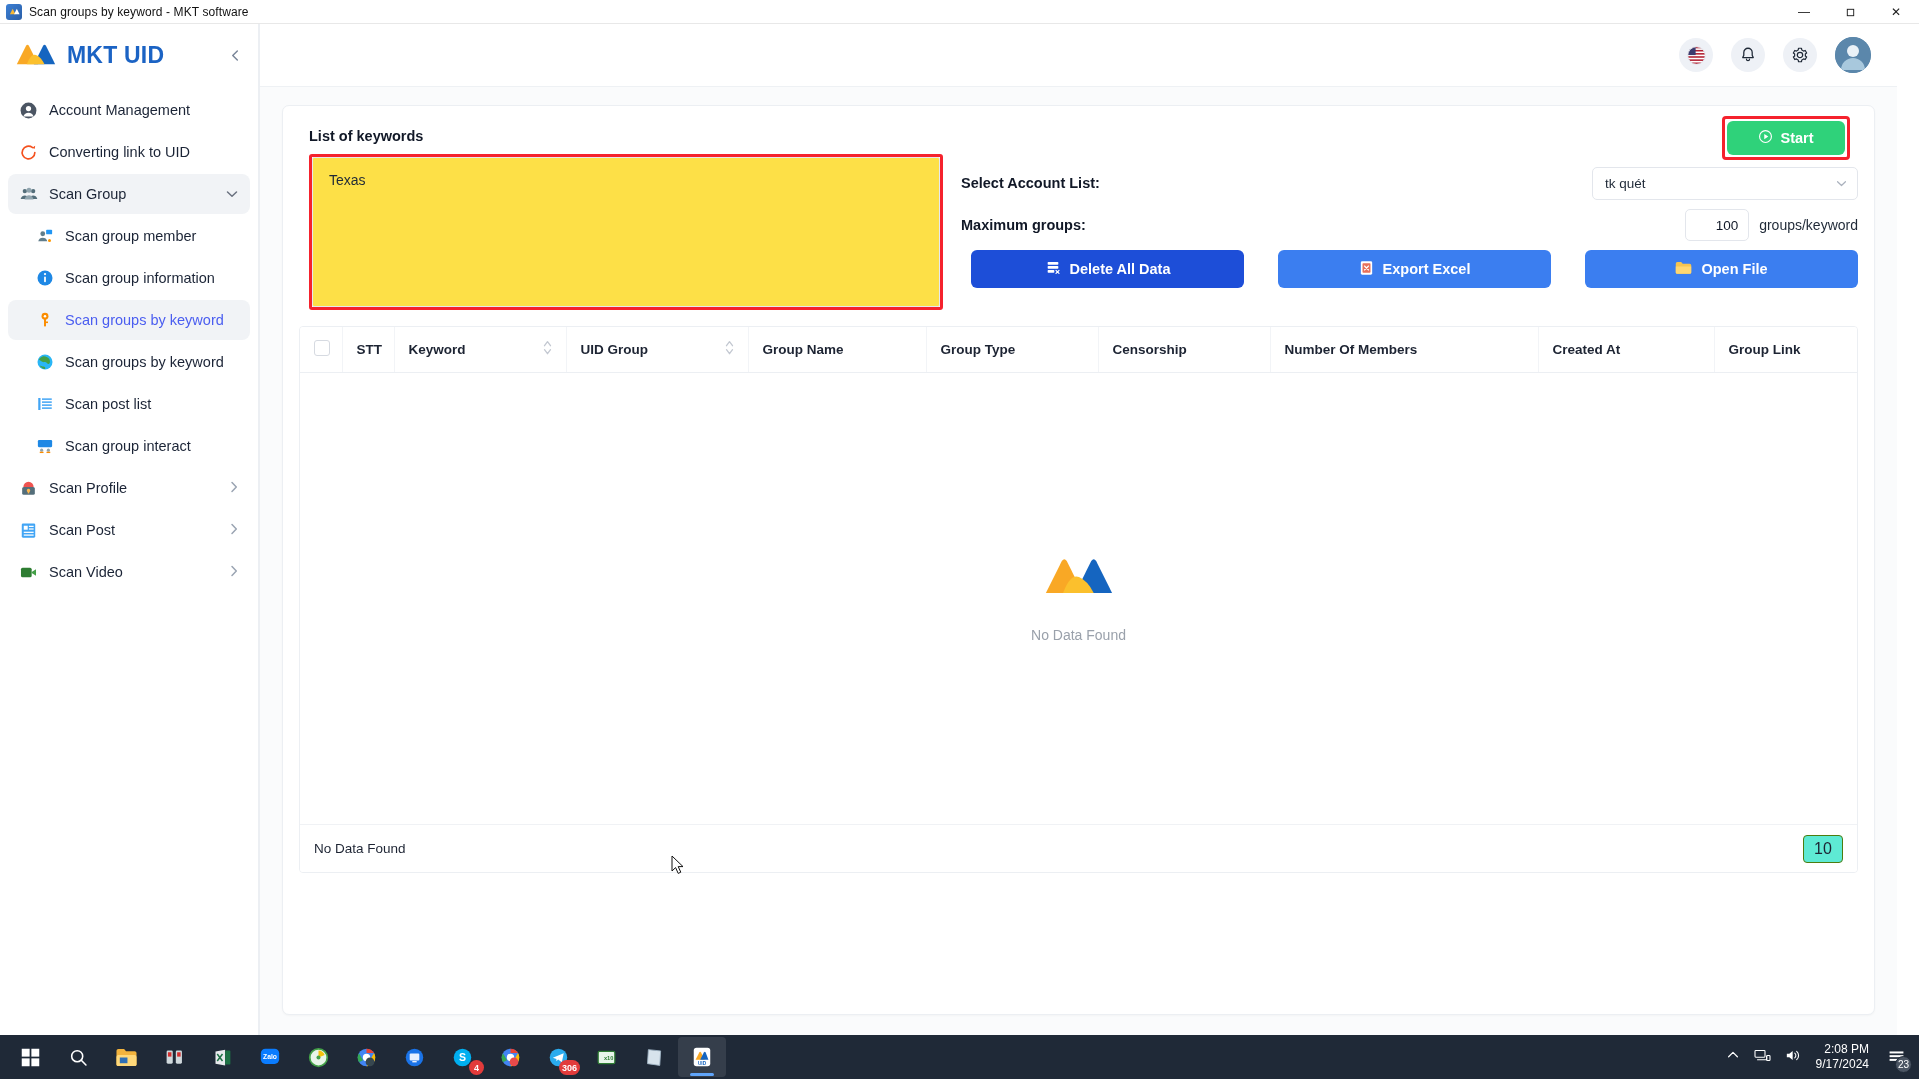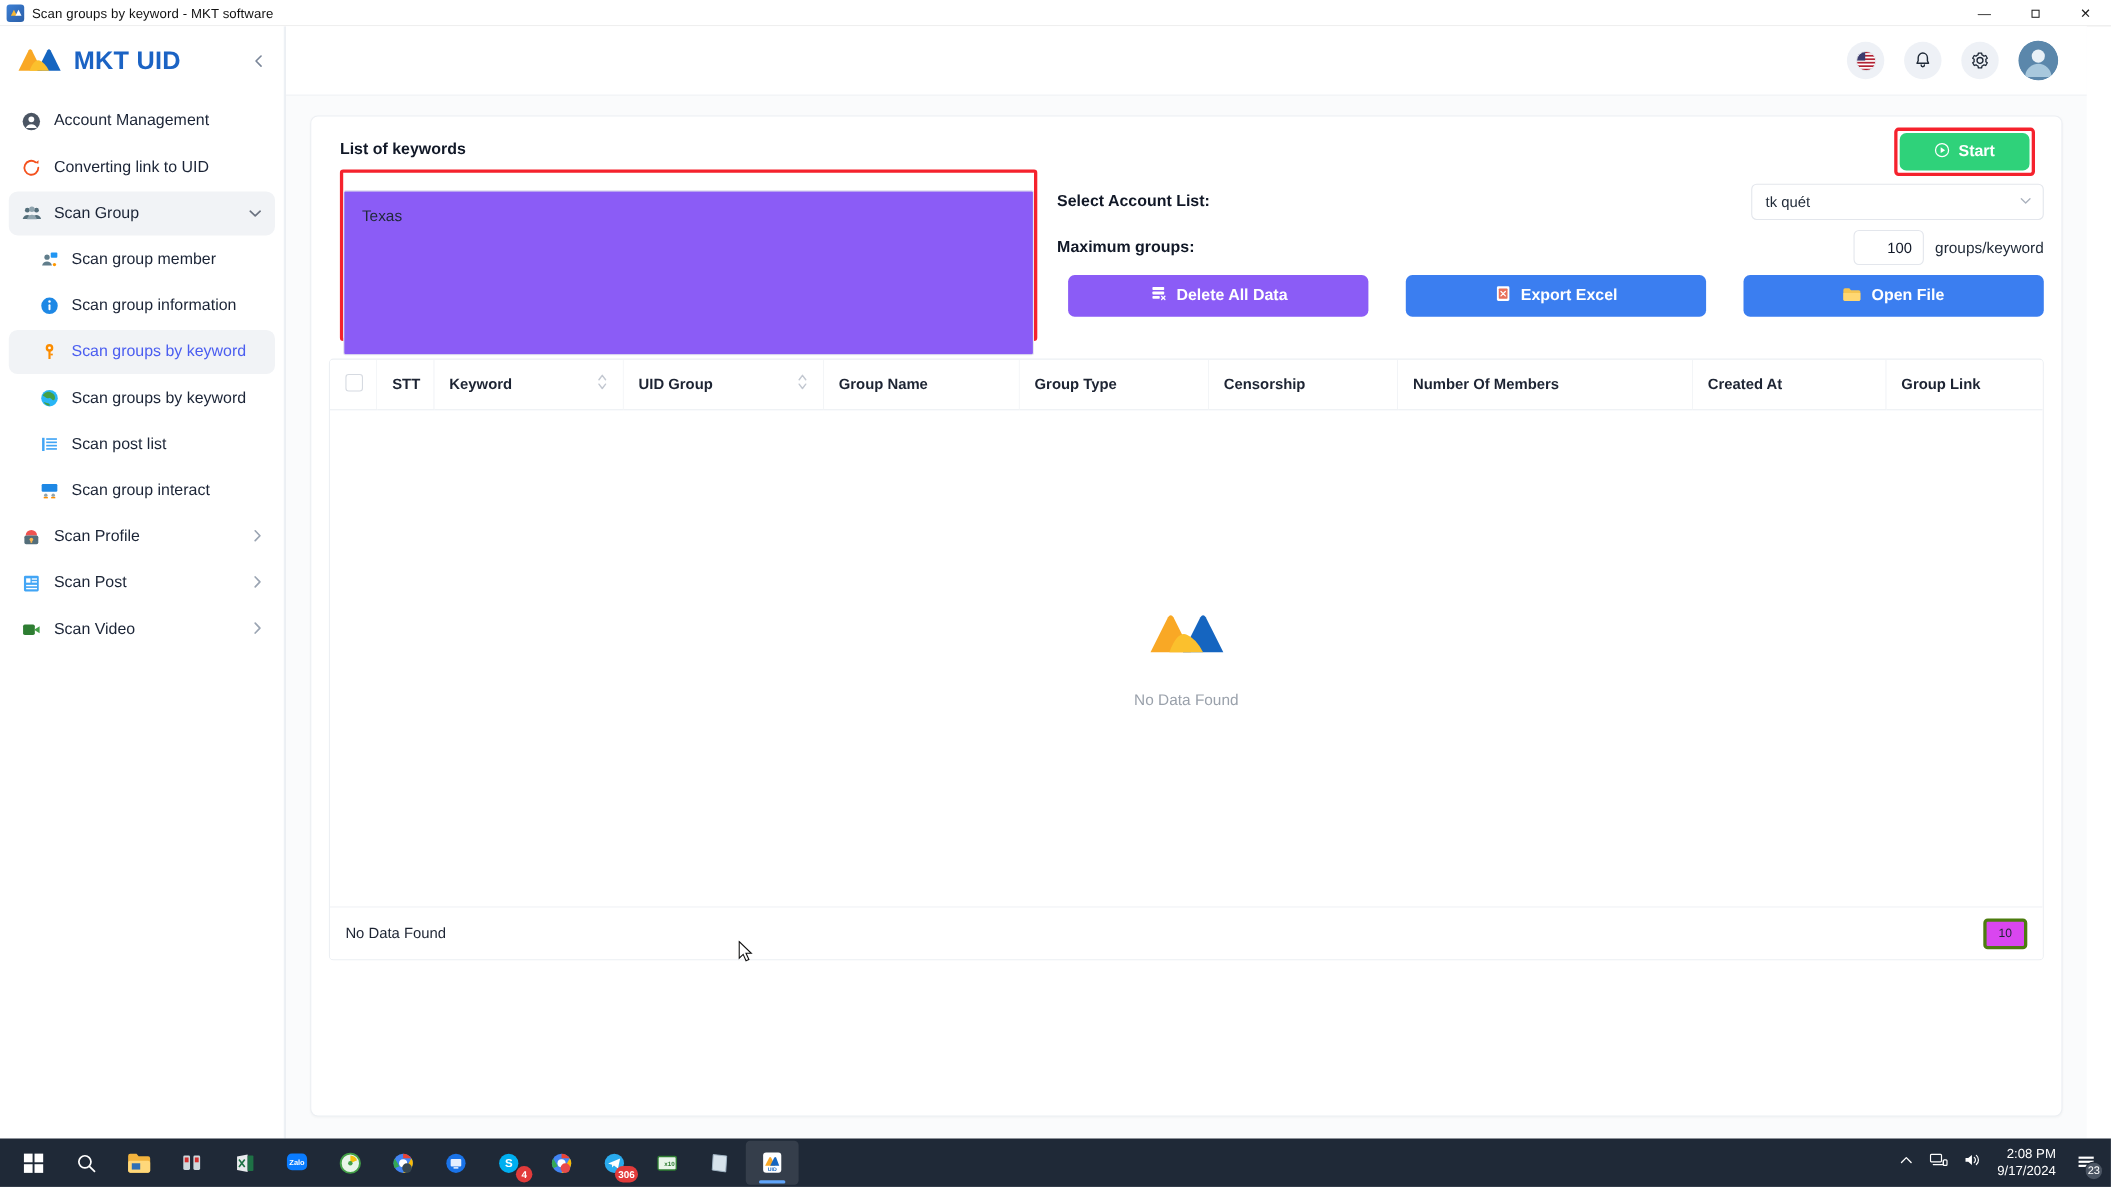--- a/index.html
+++ b/index.html
@@ -120,22 +120,21 @@
   .kw-col { width: 652px; flex: none; padding-left: 10px; }
   .kw-title { font-size: 14.5px; font-weight: bold; color: #111827; margin-bottom: 10px; }
   .kw-box-outer {
     border: 3px solid #f5222d; border-radius: 3px; padding: 0;
     width: 634px; height: 156px; background: #fff;
   }
   .kw-box {
     width: 100%; height: 100%; border: 1px solid #e6e9ee; border-radius: 2px;
     padding: 14px 16px; font-size: 14px; color: #1f2937;
     font-family: "Liberation Sans", sans-serif; resize: none; outline: none;
-    background: #8b5cf6;
-    margin-top: 16px;
+    background: #fde047;
   }
 
   .right-col { flex: 1; position: relative; padding-left: 10px; }
   .start-wrap {
     position: absolute; right: 8px; top: -12px;
     border: 3px solid #f5222d; border-radius: 4px; padding: 2px;
   }
   .btn-start {
     width: 118px; height: 34px; background: #2fd27a; border: none; border-radius: 6px;
     color: #fff; font-size: 14.5px; font-weight: 600;
@@ -160,21 +159,21 @@
   }
   .unit { font-size: 14px; color: #1f2937; }
 
   .btn-row { display: flex; gap: 34px; margin-top: 4px; padding-left: 10px; }
   .abtn {
     flex: 1; height: 38px; border: none; border-radius: 6px; color: #fff;
     font-size: 14.5px; font-weight: bold; display: flex; align-items: center;
     justify-content: center; gap: 9px; cursor: pointer;
     font-family: "Liberation Sans", sans-serif;
   }
-  .abtn.red { background: #8b5cf6; }
+  .abtn.red { background: #1d4ed8; }
   .abtn.blue { background: #3b7ef0; }
 
   
   .table-area {
     margin-top: 16px; border: 1px solid #eceff3; border-radius: 4px;
     background: #fff; overflow: hidden;
   }
   table { width: 100%; border-collapse: collapse; table-layout: fixed; }
   thead th {
     height: 45px; background: #fff; border-bottom: 1px solid #eceff3;
@@ -189,23 +188,23 @@
   }
   .empty-cell { height: 452px; vertical-align: middle; text-align: center; }
   .empty-inner { display: flex; flex-direction: column; align-items: center; gap: 22px; }
   .empty-text { font-size: 14px; color: #9aa1ab; }
   .tfoot {
     height: 48px; display: flex; align-items: center; padding: 0 14px;
     border-top: 1px solid #f0f2f5; background: #fff;
   }
   .tfoot .ft-text { font-size: 13.5px; color: #1d2433; }
   .page-size {
-    margin-left: auto; width: 40px; height: 28px; border: 3px solid #4d7c0f; border-radius: 4px;
-    display: flex; align-items: center; justify-content: center; font-size: 11px; color: #1d2433;
-    background: #d946ef; cursor: pointer;
+    margin-left: auto; width: 40px; height: 28px; border: 1px solid #4d7c0f; border-radius: 4px;
+    display: flex; align-items: center; justify-content: center; font-size: 16px; color: #1d2433;
+    background: #5eead4; cursor: pointer;
   }
 
   
   .taskbar {
     position: absolute; bottom: 0; left: 0; width: 1919px; height: 44px;
     background: #1f2937; display: flex; align-items: center;
   }
   .tb-left { display: flex; align-items: center; gap: 0; padding-left: 6px; }
   .tb-item {
     width: 48px; height: 40px; display: flex; align-items: center; justify-content: center;

